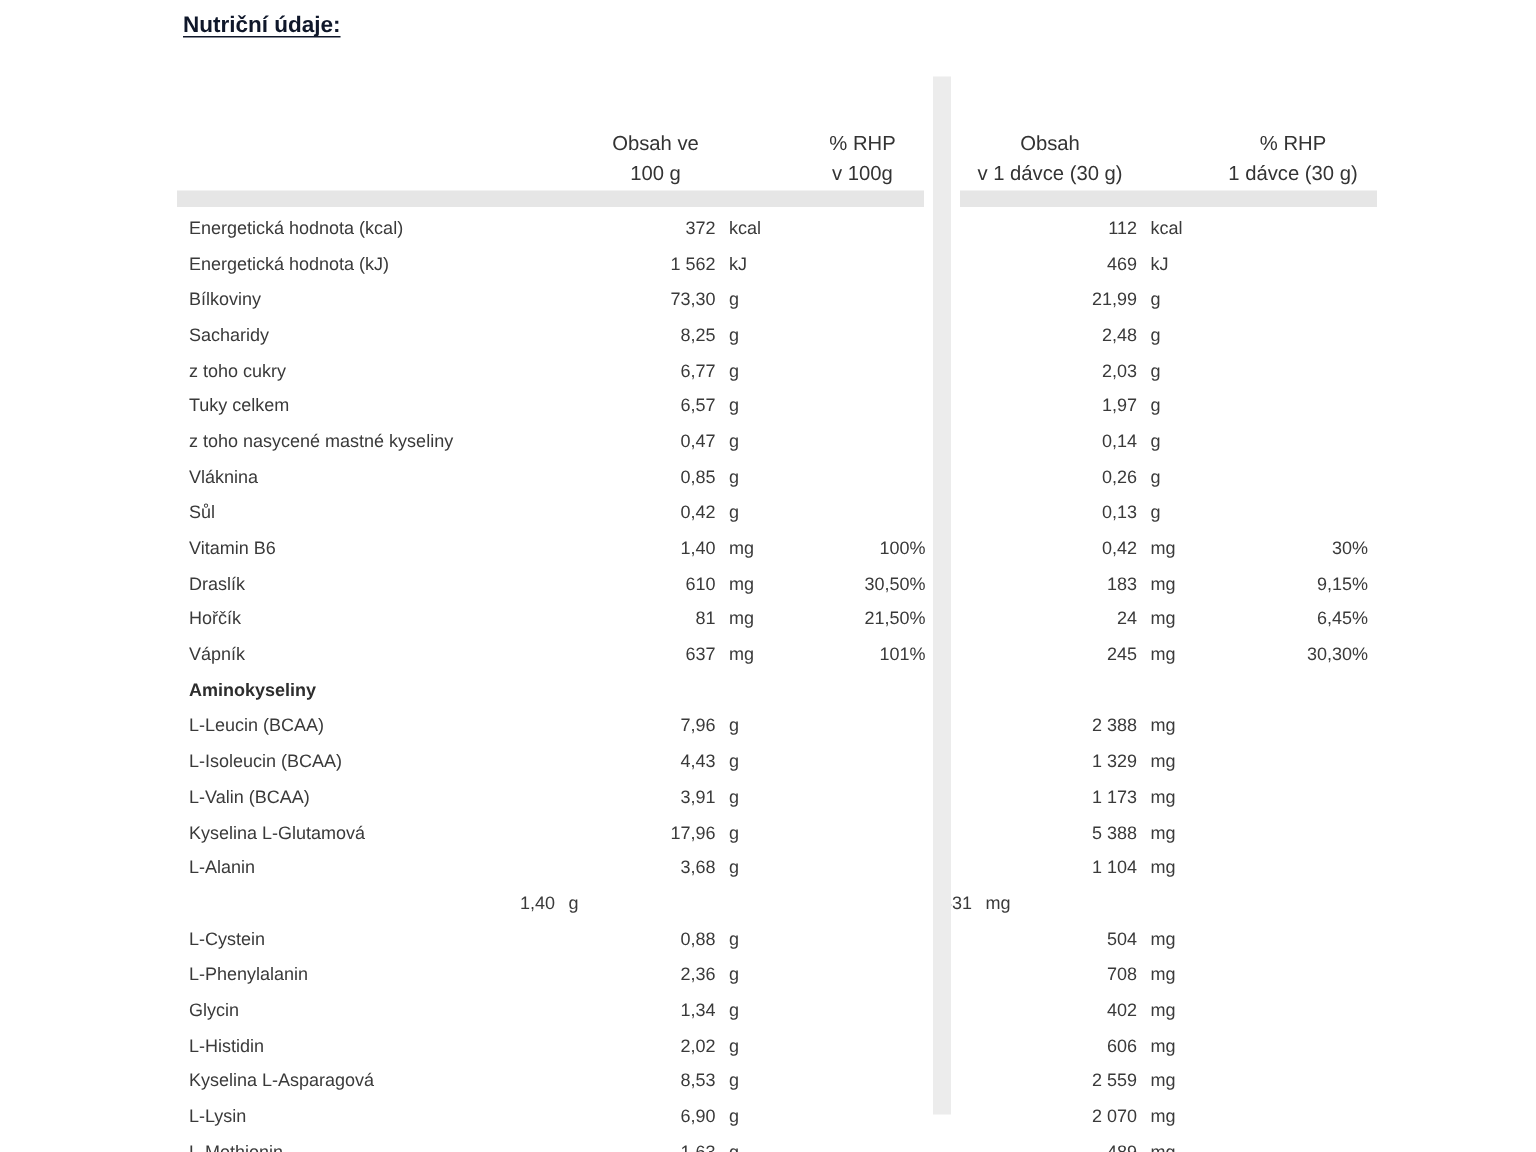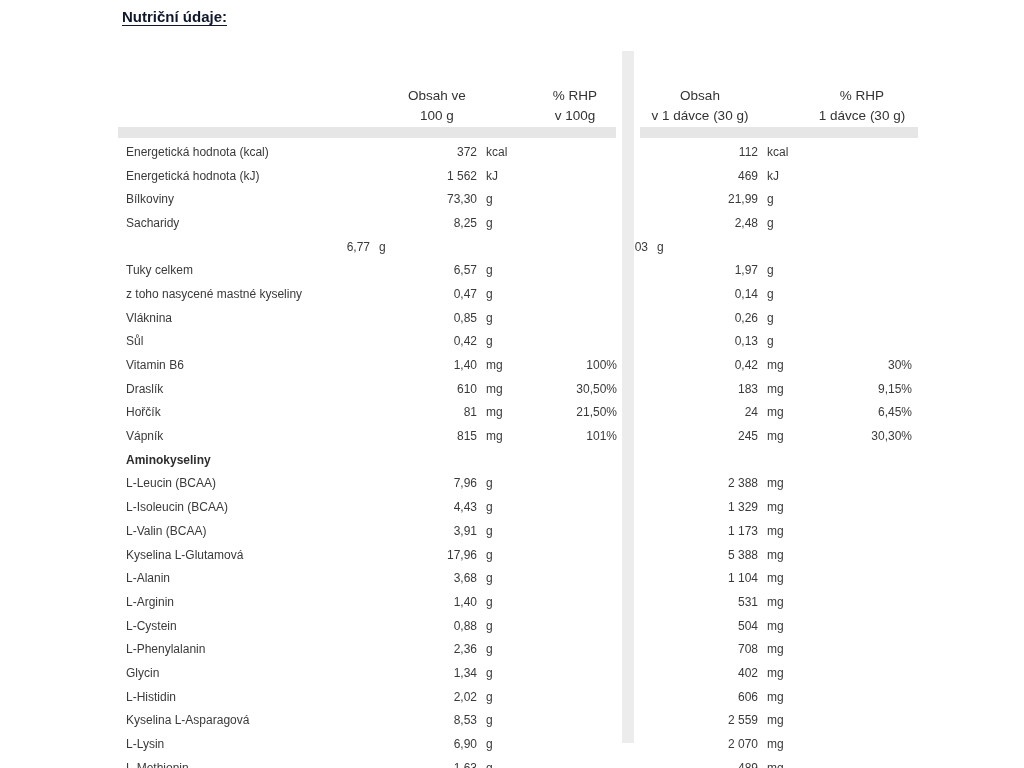--- a/index.html
+++ b/index.html
@@ -110,20 +110,21 @@
     <div class="c label">Sacharidy</div>
     <div class="c num">8,25</div>
     <div class="c unit">g</div>
     <div class="c num"></div>
     <div class="c spacer"></div>
     <div class="c num">2,48</div>
     <div class="c unit">g</div>
     <div class="c num"></div>
   </div>
         <div class="row">
+    <div class="c label">z toho cukry</div>
     <div class="c num">6,77</div>
     <div class="c unit">g</div>
     <div class="c num"></div>
     <div class="c spacer"></div>
     <div class="c num">2,03</div>
     <div class="c unit">g</div>
     <div class="c num"></div>
   </div>
         <div class="row">
     <div class="c label">Tuky celkem</div>
@@ -190,21 +191,21 @@
     <div class="c num">81</div>
     <div class="c unit">mg</div>
     <div class="c num">21,50%</div>
     <div class="c spacer"></div>
     <div class="c num">24</div>
     <div class="c unit">mg</div>
     <div class="c num">6,45%</div>
   </div>
         <div class="row">
     <div class="c label">Vápník</div>
-    <div class="c num">815</div>
+    <div class="c num">637</div>
     <div class="c unit">mg</div>
     <div class="c num">101%</div>
     <div class="c spacer"></div>
     <div class="c num">245</div>
     <div class="c unit">mg</div>
     <div class="c num">30,30%</div>
   </div>
         <div class="row section">
     <div class="c label">Aminokyseliny</div>
     <div class="c num"></div>
@@ -259,21 +260,20 @@
     <div class="c label">L-Alanin</div>
     <div class="c num">3,68</div>
     <div class="c unit">g</div>
     <div class="c num"></div>
     <div class="c spacer"></div>
     <div class="c num">1 104</div>
     <div class="c unit">mg</div>
     <div class="c num"></div>
   </div>
         <div class="row">
-    <div class="c label">L-Arginin</div>
     <div class="c num">1,40</div>
     <div class="c unit">g</div>
     <div class="c num"></div>
     <div class="c spacer"></div>
     <div class="c num">531</div>
     <div class="c unit">mg</div>
     <div class="c num"></div>
   </div>
         <div class="row">
     <div class="c label">L-Cystein</div>

